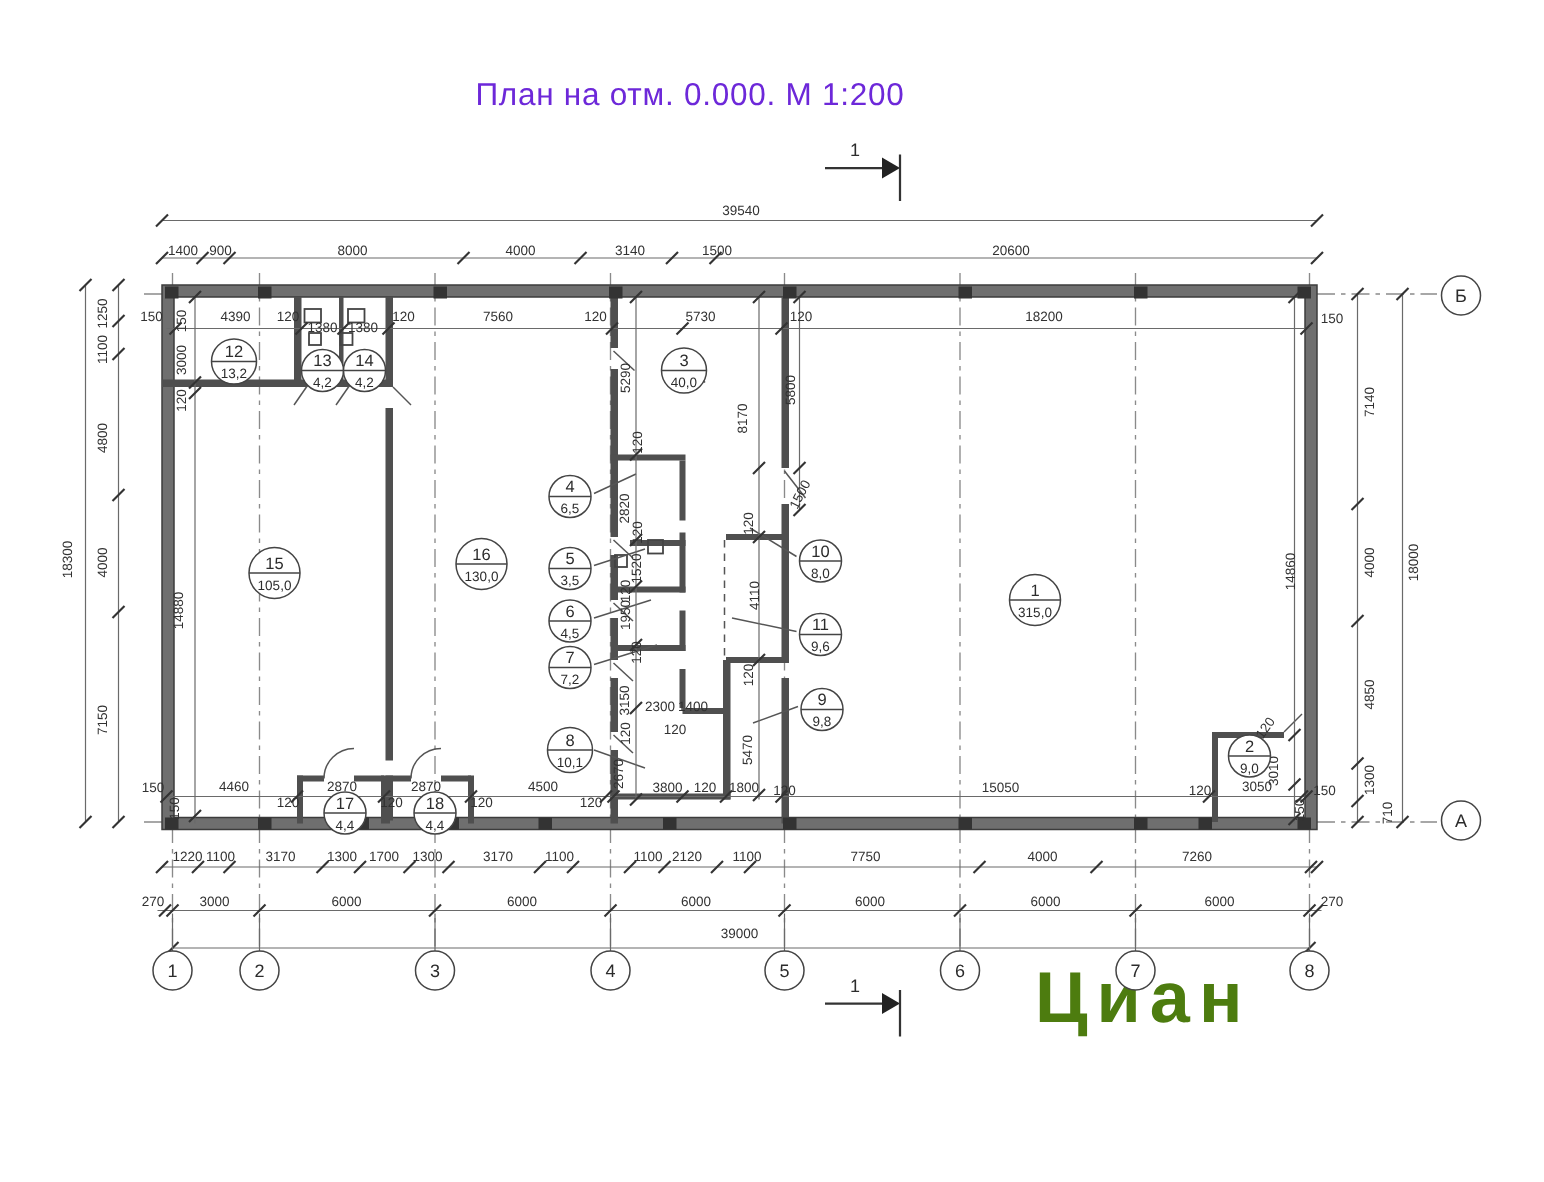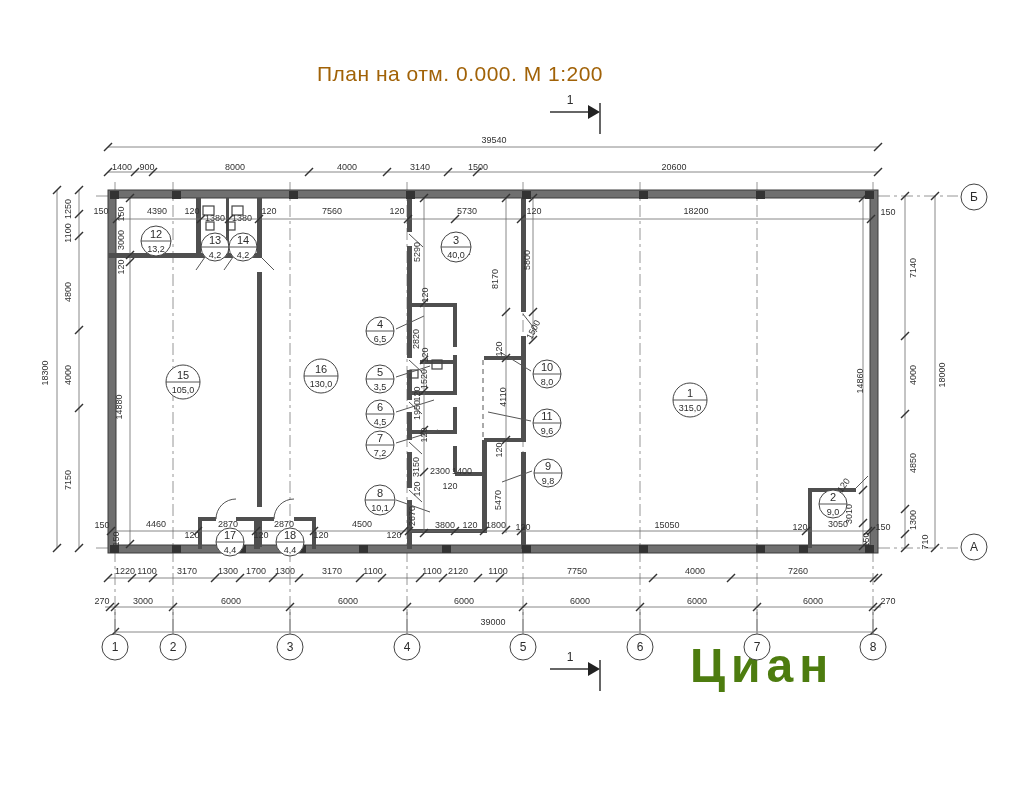--- a/index.html
+++ b/index.html
@@ -1,19 +1,19 @@
 <!DOCTYPE html>
 <html><head>
 <meta charset="utf-8">
 <style>
   html,body{margin:0;padding:0;background:#fff;}
   #page{position:relative;width:1029px;height:788px;background:#fff;overflow:hidden;
         font-family:"Liberation Sans", sans-serif;}
-  #title{position:absolute;left:0;top:62px;width:920px;text-align:center;
-         font-size:21px;color:#a16207;letter-spacing:0.5px;}
+  #title{position:absolute;left:0;top:52px;width:920px;text-align:center;
+         font-size:21px;color:#6d28d9;letter-spacing:0.5px;}
   #wm{position:absolute;left:690px;top:638px;font-size:48px;font-weight:bold;
       color:#4d7c0f;letter-spacing:6px;user-select:none;text-align:right;}
   svg{position:absolute;left:0;top:0;}
   .dimline{stroke:#6a6a6a;stroke-width:0.8;fill:none;}
   .tick{stroke:#333;stroke-width:1.4;fill:none;}
   .grid{stroke:#8a8a8a;stroke-width:0.9;stroke-dasharray:12 4 3 4;fill:none;}
   .wallx{fill:#6f6f6f;}
   .walli{fill:#4f4f4f;}
   .edge{fill:none;stroke:#3c3c3c;stroke-width:1;}
   .pil{fill:#333;}

